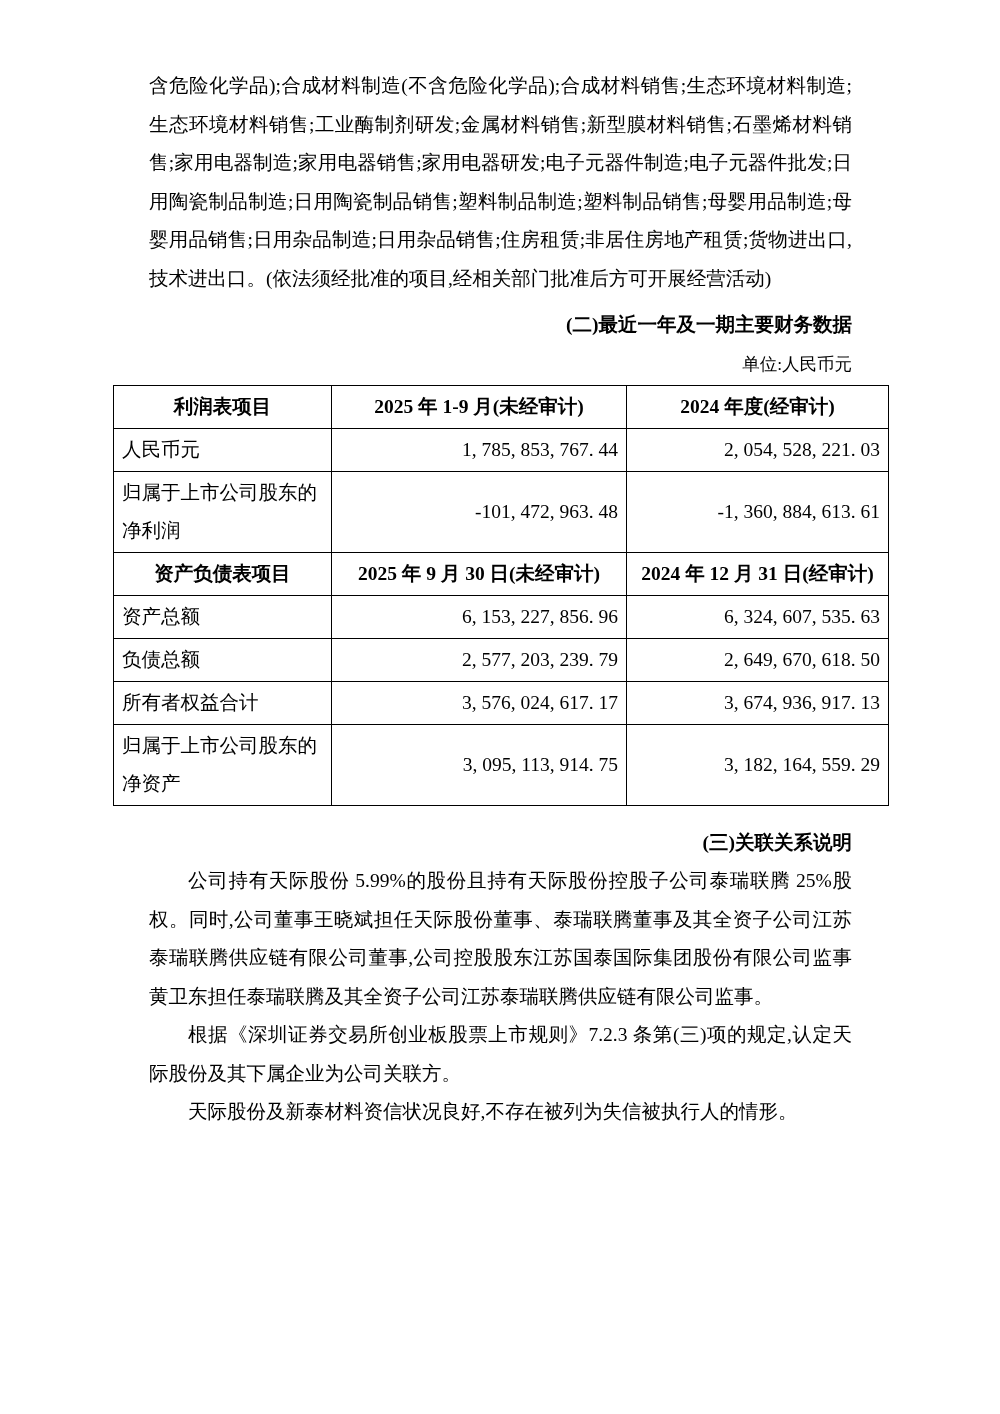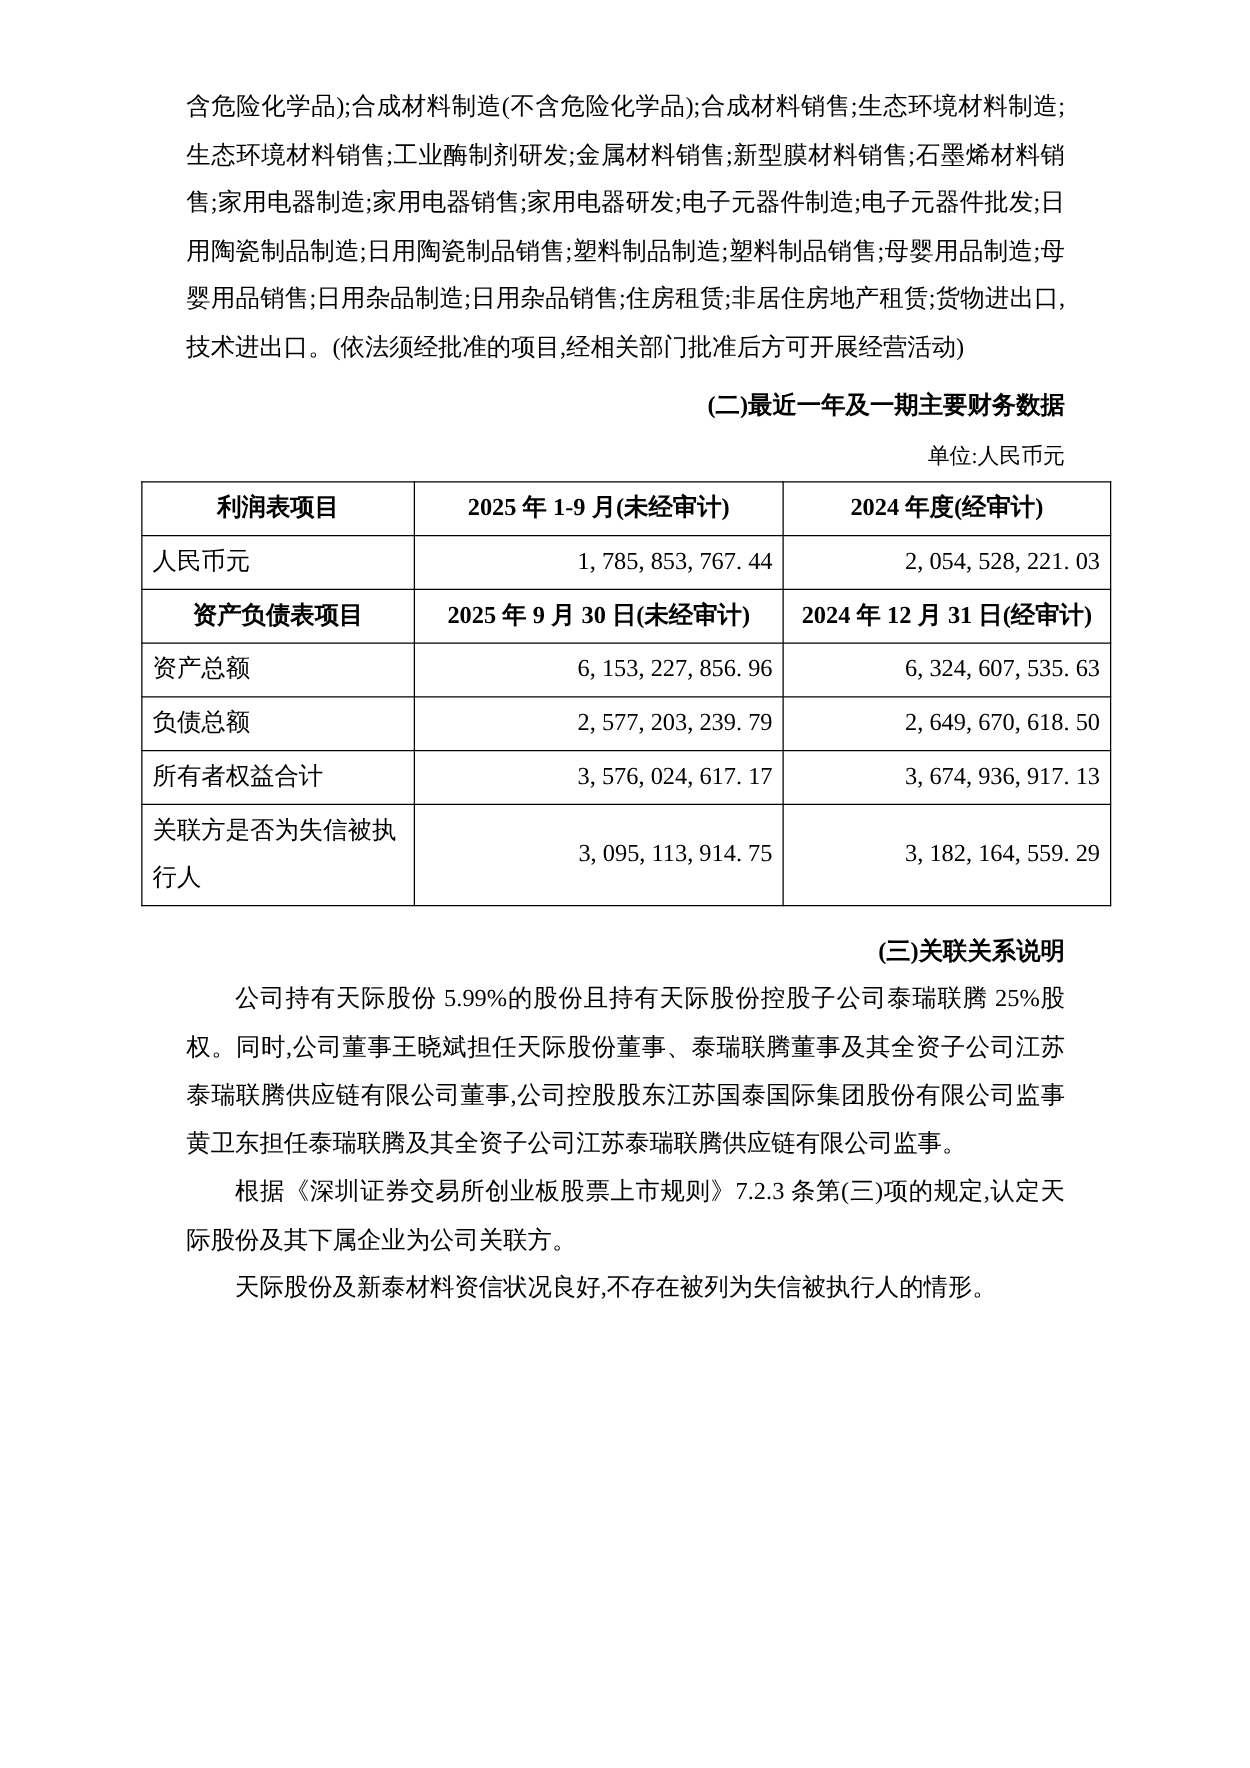--- a/index.html
+++ b/index.html
@@ -96,41 +96,46 @@
         <td class="th">利润表项目</td>
         <td class="th">2025 年 1-9 月(未经审计)</td>
         <td class="th">2024 年度(经审计)</td>
       </tr>
       <tr>
         <td class="label">人民币元</td>
         <td class="val">1, 785, 853, 767. 44</td>
         <td class="val">2, 054, 528, 221. 03</td>
       </tr>
       <tr>
+        <td class="label">归属于上市公司股东的净利润</td>
+        <td class="val">-101, 472, 963. 48</td>
+        <td class="val">-1, 360, 884, 613. 61</td>
+      </tr>
+      <tr>
         <td class="th">资产负债表项目</td>
         <td class="th">2025 年 9 月 30 日(未经审计)</td>
         <td class="th">2024 年 12 月 31 日(经审计)</td>
       </tr>
       <tr>
         <td class="label">资产总额</td>
         <td class="val">6, 153, 227, 856. 96</td>
         <td class="val">6, 324, 607, 535. 63</td>
       </tr>
       <tr>
         <td class="label">负债总额</td>
         <td class="val">2, 577, 203, 239. 79</td>
         <td class="val">2, 649, 670, 618. 50</td>
       </tr>
       <tr>
         <td class="label">所有者权益合计</td>
         <td class="val">3, 576, 024, 617. 17</td>
         <td class="val">3, 674, 936, 917. 13</td>
       </tr>
       <tr>
-        <td class="label">关联方是否为失信被执行人</td>
+        <td class="label">归属于上市公司股东的净资产</td>
         <td class="val">3, 095, 113, 914. 75</td>
         <td class="val">3, 182, 164, 559. 29</td>
       </tr>
     </tbody>
   </table>
 
   <p class="heading sec-gap">(三)关联关系说明</p>
 
   <p class="para indent">公司持有天际股份 5.99%的股份且持有天际股份控股子公司泰瑞联腾 25%股权。同时,公司董事王晓斌担任天际股份董事、泰瑞联腾董事及其全资子公司江苏泰瑞联腾供应链有限公司董事,公司控股股东江苏国泰国际集团股份有限公司监事黄卫东担任泰瑞联腾及其全资子公司江苏泰瑞联腾供应链有限公司监事。</p>
 

